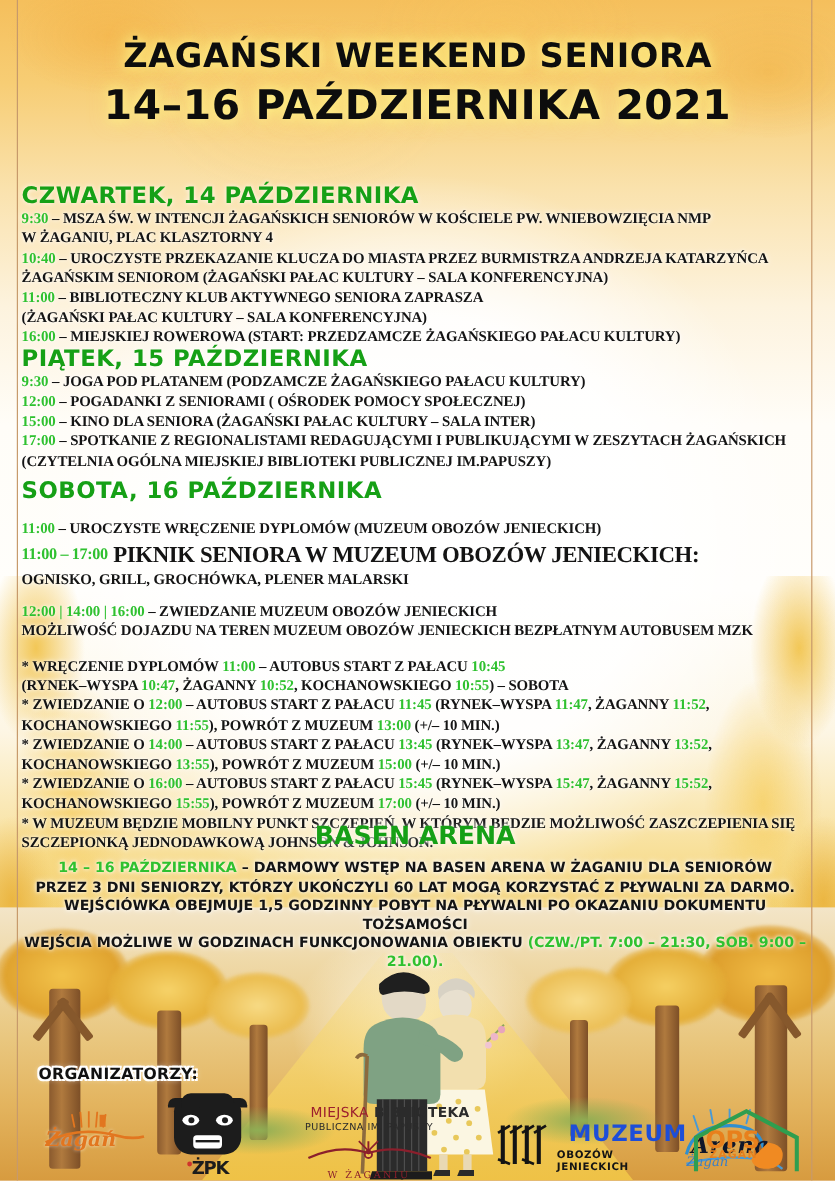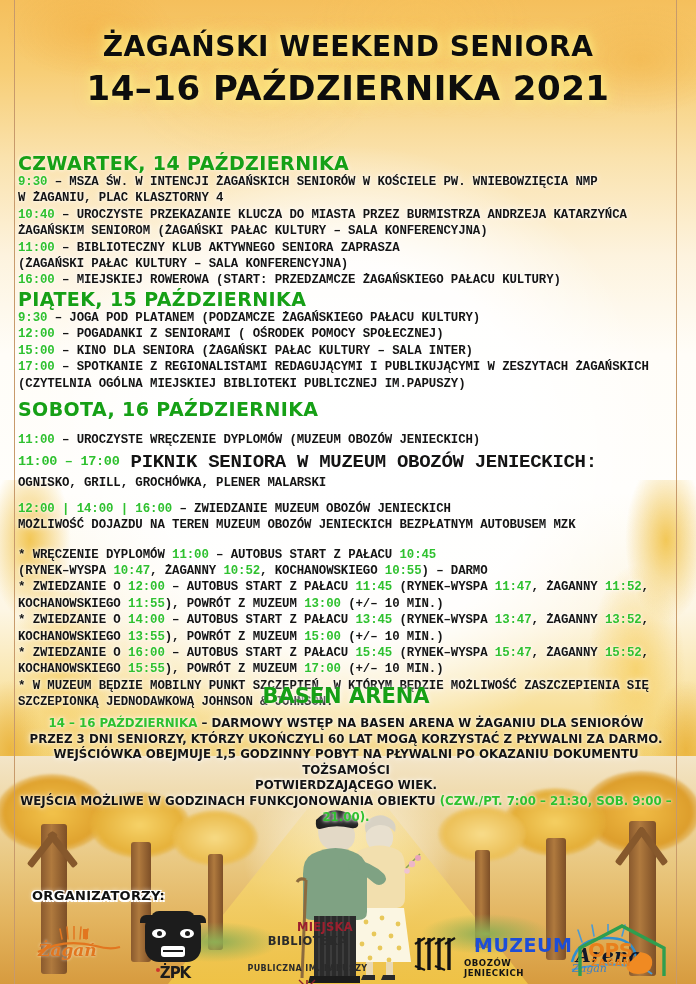--- a/index.html
+++ b/index.html
@@ -107,21 +107,21 @@
   .day-head{
     text-align:left;color:#16a016;font-weight:bold;
     font-family:"DejaVu Sans",sans-serif;
     font-size:19px;letter-spacing:.4px;
     text-shadow:0 0 4px rgba(255,255,255,.9);
   }
   .sect{position:absolute;left:18px;right:22px;}
 
   .line{
     color:#141414;font-weight:bold;
-    font-family:Liberation Mono, monospace;
+    font-family:Liberation Serif, serif;
     font-size:12.4px;line-height:16.4px;
     letter-spacing:-.1px;
     text-shadow:0 0 3px rgba(255,255,255,.95),0 0 6px rgba(255,255,255,.8);
   }
   .t{color:#2fc12f;}
   .big{
     font-size:19px;line-height:25px;letter-spacing:-.3px;
   }
   .big .t{font-size:13.5px;vertical-align:2px;}
   .arena-head{
@@ -175,23 +175,23 @@
   .mouth{position:absolute;left:50%;bottom:5px;margin-left:-12px;width:24px;height:11px;background:#fff;border-radius:3px;}
   .mouth:after{content:"";position:absolute;left:2px;top:4px;right:2px;height:2px;background:#1c1c1c;}
   .zpk-word{
     text-align:center;font-family:"DejaVu Sans",sans-serif;font-weight:bold;
     font-size:15px;color:#1c1c1c;letter-spacing:-1px;margin-top:2px;
   }
   .zpk-dot{display:inline-block;width:4px;height:4px;background:#d0342c;border-radius:50%;vertical-align:6px;}
 
   .logo-bib{left:202px;width:175px;height:60px;text-align:center;}
   .bib1{font-family:"DejaVu Sans",sans-serif;font-size:11.5px;letter-spacing:.3px;line-height:14px;}
-  .bib1 .red{color:#9c1f2e;font-weight:bold;padding-left:35px;}
+  .bib1 .red{color:#9c1f2e;font-weight:normal;padding-left:35px;}
   .bib1 .blk{color:#2b2b2b;font-weight:bold;text-align:right;}
-  .bib2{font-family:"DejaVu Sans",sans-serif;font-size:8px;color:#2b2b2b;font-weight:bold;letter-spacing:.4px;margin-top:16px;}
+  .bib2{font-family:"DejaVu Sans",sans-serif;font-size:8px;color:#2b2b2b;font-weight:normal;letter-spacing:.4px;margin-top:1px;}
   .bib-book{position:relative;width:110px;height:22px;margin:3px auto 0;}
   .bib3{font-family:"DejaVu Serif",serif;font-size:8px;color:#8b1f2c;letter-spacing:2px;margin-top:1px;}
 
   .logo-muz{left:395px;width:160px;height:48px;}
   .muz-bars{position:absolute;left:0;top:4px;width:44px;height:36px;}
   .muz-t1{position:absolute;left:61px;top:2px;font-family:"DejaVu Sans",sans-serif;font-weight:bold;font-size:19px;color:#1d4ed8;letter-spacing:.5px;}
   .muz-t2{position:absolute;left:51px;top:26px;font-family:"DejaVu Sans",sans-serif;font-weight:bold;font-size:8.6px;color:#141414;letter-spacing:.5px;}
 
   .logo-arena{left:540px;width:110px;height:56px;}
   .ar-word{
@@ -347,40 +347,39 @@
       </div>
       <div class="line">OGNISKO, GRILL, GROCHÓWKA, PLENER MALARSKI</div>
       <div style="height:9px"></div>
       <div class="line">
         <span class="t">12:00 | 14:00 | 16:00</span><span> – ZWIEDZANIE MUZEUM OBOZÓW JENIECKICH</span>
       </div>
       <div class="line">MOŻLIWOŚĆ DOJAZDU NA TEREN MUZEUM OBOZÓW JENIECKICH BEZPŁATNYM AUTOBUSEM MZK</div>
       <div style="height:13px"></div>
       <div id="bus-lines">
           <div class="line"><span>*  WRĘCZENIE DYPLOMÓW </span><span class="t">11:00</span><span> – AUTOBUS START Z PAŁACU </span><span class="t">10:45</span></div>
-          <div class="line"><span>(RYNEK–WYSPA </span><span class="t">10:47</span><span>, ŻAGANNY </span><span class="t">10:52</span><span>, KOCHANOWSKIEGO </span><span class="t">10:55</span><span>) – DARMO</span></div>
+          <div class="line"><span>(RYNEK–WYSPA </span><span class="t">10:47</span><span>, ŻAGANNY </span><span class="t">10:52</span><span>, KOCHANOWSKIEGO </span><span class="t">10:55</span><span>) – SOBOTA</span></div>
           <div class="line"><span>*  ZWIEDZANIE O </span><span class="t">12:00</span><span>  – AUTOBUS START Z PAŁACU </span><span class="t">11:45</span><span> (RYNEK–WYSPA </span><span class="t">11:47</span><span>, ŻAGANNY </span><span class="t">11:52</span><span>,</span></div>
           <div class="line"><span>KOCHANOWSKIEGO </span><span class="t">11:55</span><span>), POWRÓT Z MUZEUM </span><span class="t">13:00</span><span> (+/– 10 MIN.)</span></div>
           <div class="line"><span>*  ZWIEDZANIE O </span><span class="t">14:00</span><span>  – AUTOBUS START Z PAŁACU </span><span class="t">13:45</span><span> (RYNEK–WYSPA </span><span class="t">13:47</span><span>, ŻAGANNY </span><span class="t">13:52</span><span>,</span></div>
           <div class="line"><span>KOCHANOWSKIEGO </span><span class="t">13:55</span><span>), POWRÓT Z MUZEUM </span><span class="t">15:00</span><span> (+/– 10 MIN.)</span></div>
           <div class="line"><span>*  ZWIEDZANIE O </span><span class="t">16:00</span><span> – AUTOBUS START Z PAŁACU </span><span class="t">15:45</span><span> (RYNEK–WYSPA </span><span class="t">15:47</span><span>, ŻAGANNY </span><span class="t">15:52</span><span>,</span></div>
           <div class="line"><span>KOCHANOWSKIEGO </span><span class="t">15:55</span><span>),  POWRÓT Z MUZEUM </span><span class="t">17:00</span><span> (+/– 10 MIN.)</span></div>
           <div class="line"><span>* W MUZEUM BĘDZIE MOBILNY PUNKT SZCZEPIEŃ, W KTÓRYM BĘDZIE MOŻLIWOŚĆ ZASZCZEPIENIA SIĘ</span></div>
           <div class="line"><span>SZCZEPIONKĄ JEDNODAWKOWĄ JOHNSON &amp; JOHNSON.</span></div>
         </div>
     </div>
 
     <div class="sect" style="top:684px;">
       <div class="arena-head">BASEN ARENA</div>
       <div style="height:8px"></div>
       <div id="arena-lines">
           <div class="arena-line"><span class="t">14 – 16 PAŹDZIERNIKA</span><span> –  DARMOWY WSTĘP NA BASEN ARENA W ŻAGANIU DLA SENIORÓW</span></div>
           <div class="arena-line"><span>PRZEZ 3 DNI SENIORZY, KTÓRZY UKOŃCZYLI 60 LAT MOGĄ KORZYSTAĆ Z PŁYWALNI  ZA DARMO.</span></div>
           <div class="arena-line"><span>WEJŚCIÓWKA OBEJMUJE 1,5 GODZINNY POBYT NA PŁYWALNI PO OKAZANIU DOKUMENTU TOŻSAMOŚCI</span></div>
-          <div class="arena-line"><span>POTWIERDZAJĄCEGO WIEK.</span></div>
           <div class="arena-line"><span>WEJŚCIA MOŻLIWE W GODZINACH FUNKCJONOWANIA OBIEKTU </span><span class="t">(CZW./PT. 7:00 – 21:30, SOB. 9:00 – 21.00).</span></div>
         </div>
     </div>
 
     <div class="org-label">ORGANIZATORZY:</div>
 
     <div class="logos">
 
       <div class="logo logo-zagan">
         <svg class="zg-sun" viewBox="0 0 34 14">

